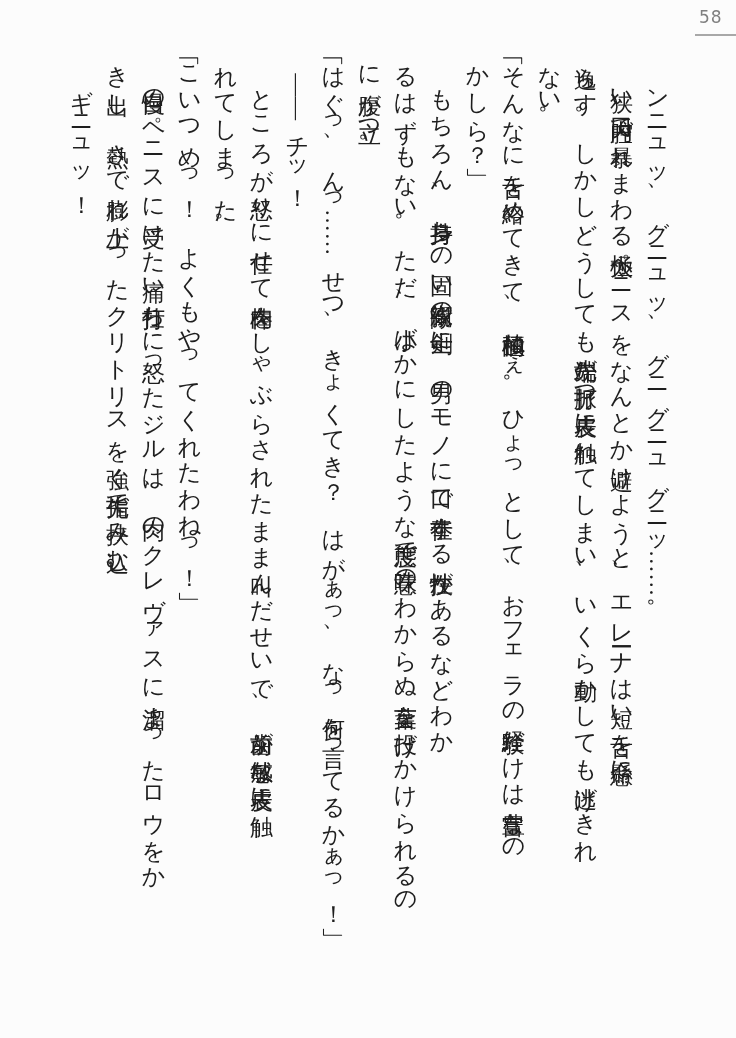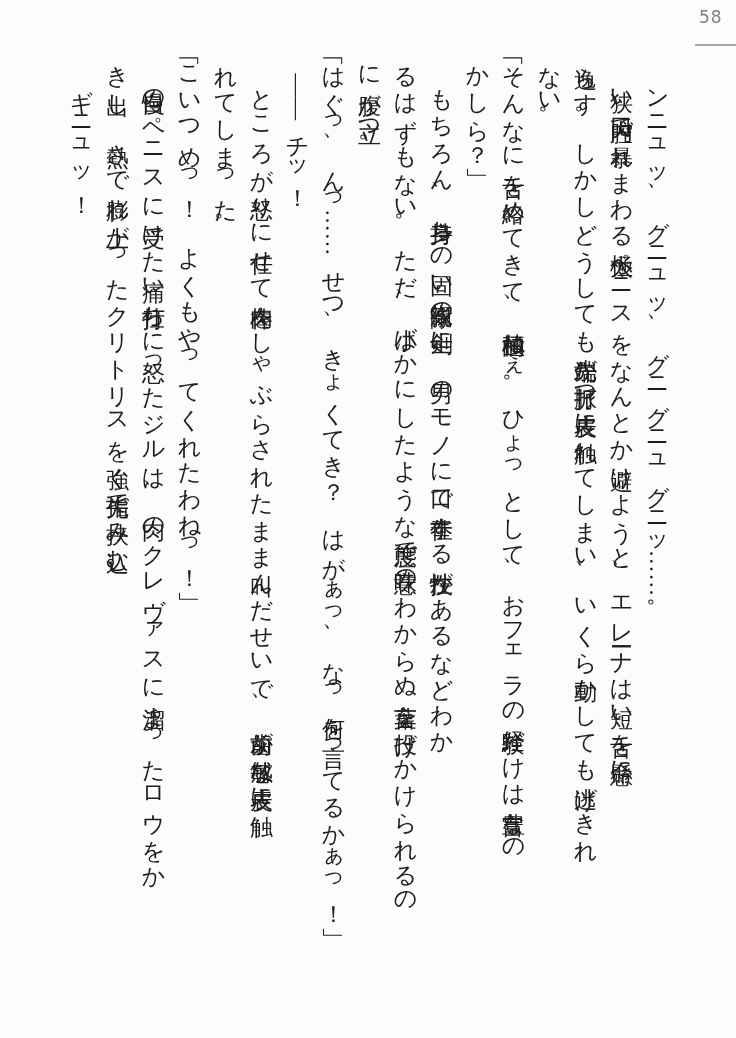--- a/index.html
+++ b/index.html
@@ -14,21 +14,21 @@
     background:var(--bg);
     position:relative;
     overflow:hidden;
     font-family:"Liberation Serif","DejaVu Serif",serif;
   }
   .page-number-wrap{
     position:absolute;
     top:8px;right:0;
     width:41px;
     border-bottom:2px solid var(--rule);
-    padding:0 0 17px 4px;
+    padding:0 0 7px 4px;
     box-sizing:border-box;
   }
   .page-number{
     font-family:"DejaVu Sans","Liberation Sans",sans-serif;
     font-size:17px;
     line-height:1.1;
     color:var(--pagenum);
     letter-spacing:1px;
   }
   .text-block{

